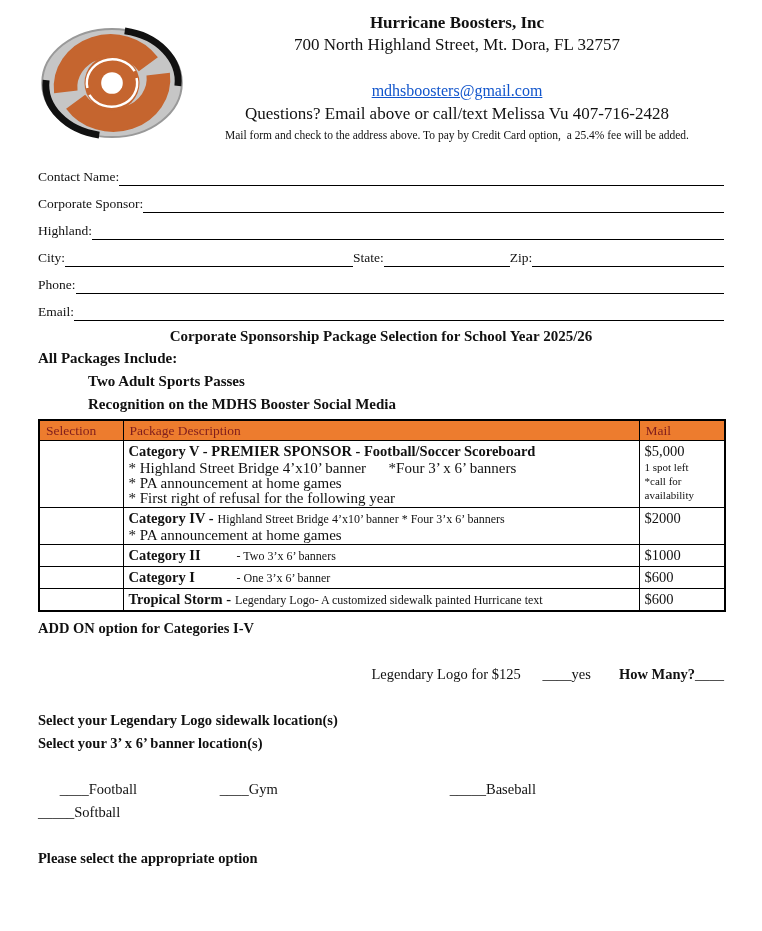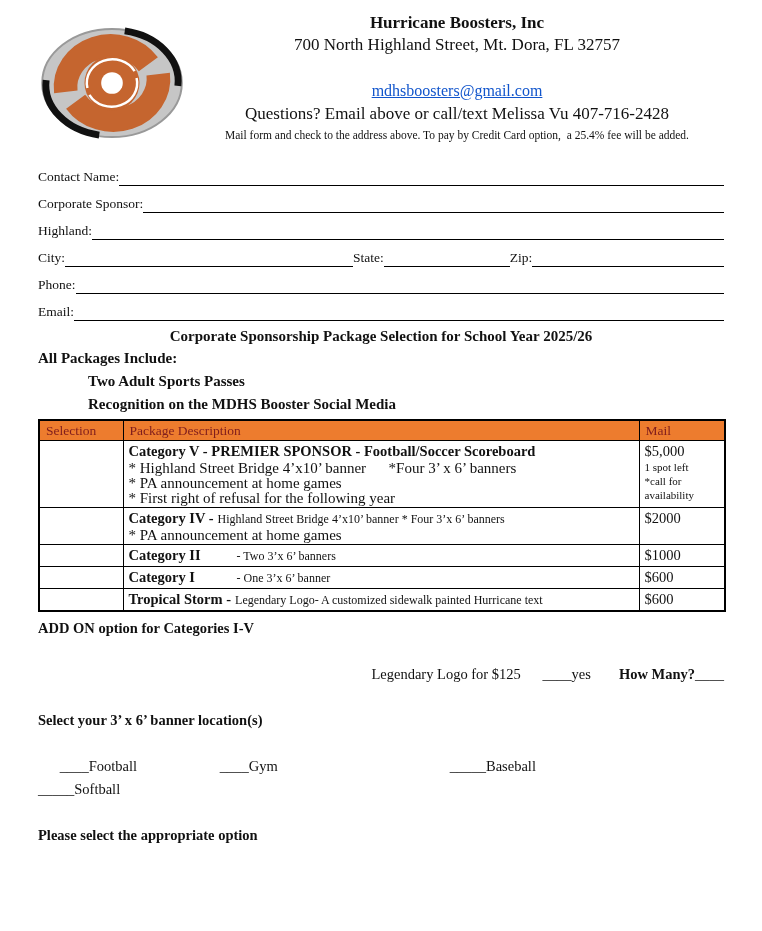--- a/index.html
+++ b/index.html
@@ -193,20 +193,21 @@
       </tr>
     </tbody>
   </table>
 
   <div class="addon">
     <div class="opt-head">ADD ON option for Categories I-V</div>
     <div class="opt-line opt-indent">
       <span>Legendary Logo for $125      ____yes</span><span style="display:inline-block;width:28px"></span><span class="bold-inline">How Many?</span><span>____</span>
     </div>
 
+    <div class="opt-head">Select your Legendary Logo sidewalk location(s)</div>
 
     <div class="opt-head">Select your 3’ x 6’ banner location(s)</div>
     <div class="opt-line">
       <span class="opt-item bn-0">____Football</span><span class="opt-item bn-1">____Gym</span><span class="opt-item bn-2">_____Baseball</span><span class="opt-item">_____Softball</span>
     </div>
 
     <div class="opt-head">Please select the appropriate option</div>
 
   </div>
 

